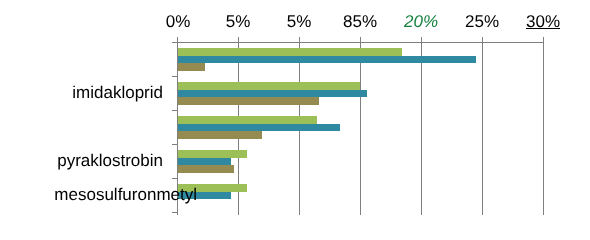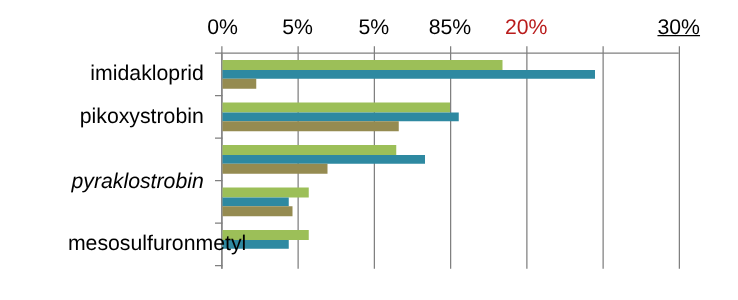--- a/index.html
+++ b/index.html
@@ -71,24 +71,24 @@
     <div class="bar" id="bar-0-4" style="background: rgb(156, 191, 88); left: 177.5px; width: 69.483px; top: 184.105px; height: 7.53px;"></div>
     <div class="bar" id="bar-1-4" style="background: rgb(46, 137, 161); left: 177.5px; width: 53.5141px; top: 191.635px; height: 7.53px;"></div>
 
   </div>
 
   <div class="layer">
     <div class="x-tick-label" id="xl-0" style="left: 132.5px; top: 12.8px; color: rgb(0, 0, 0);">0%</div>
     <div class="x-tick-label" id="xl-1" style="left: 193.45px; top: 12.8px; color: rgb(0, 0, 0);">5%</div>
     <div class="x-tick-label" id="xl-2" style="left: 254.4px; top: 12.8px; color: rgb(0, 0, 0);">5%</div>
     <div class="x-tick-label" id="xl-3" style="left: 315.35px; top: 12.8px; color: rgb(0, 0, 0);">85%</div>
-    <div class="x-tick-label" id="xl-4" style="left: 376.3px; top: 12.8px; color: #b91c1c;">20%</div>
+    <div class="x-tick-label" id="xl-4" style="left: 376.3px; top: 12.8px; color: #15803d; font-style: italic;">20%</div>
+    <div class="x-tick-label" id="xl-5" style="left: 437.25px; top: 12.8px; color: rgb(0, 0, 0);">25%</div>
     <div class="x-tick-label" id="xl-6" style="left: 498.2px; top: 12.8px; color: rgb(0, 0, 0); text-decoration: underline;">30%</div>
   </div>
 
   <div class="layer">
-    <div class="cat-label" id="cl-0" style="top: 50px;">imidakloprid</div>
-    <div class="cat-label" id="cl-1" style="top: 84px;">pikoxystrobin</div>
-    <div class="cat-label" id="cl-3" style="top: 136px; font-style: italic;">pyraklostrobin</div>
+    <div class="cat-label" id="cl-1" style="top: 84px;">imidakloprid</div>
+    <div class="cat-label" id="cl-3" style="top: 152px;">pyraklostrobin</div>
     <div class="cat-label" id="cl-4" style="top: 186px; padding-left: 34px;">mesosulfuronmetyl</div>
   </div>
 
 </div>
 
 </body></html>

